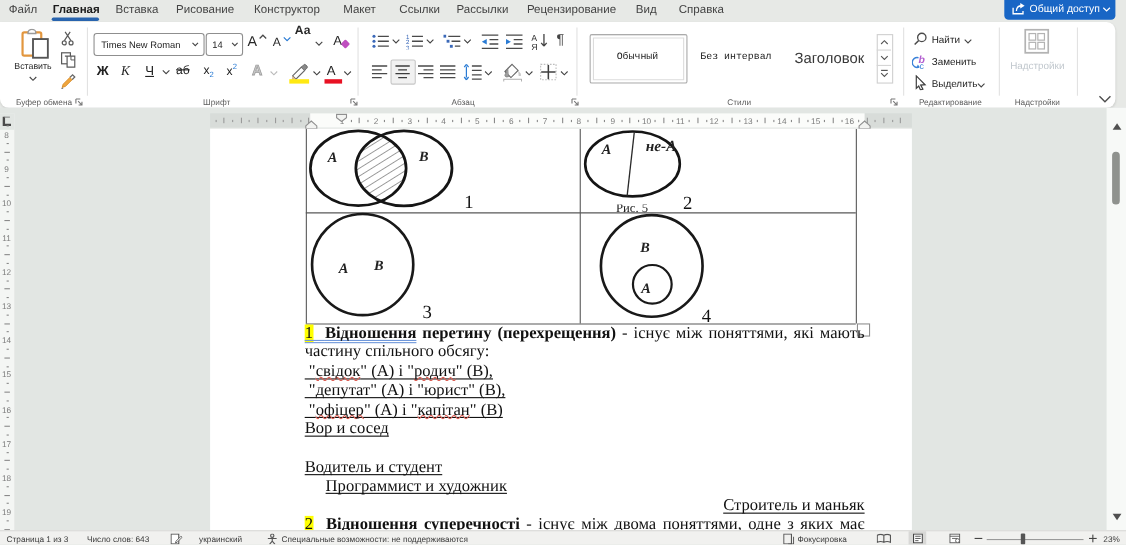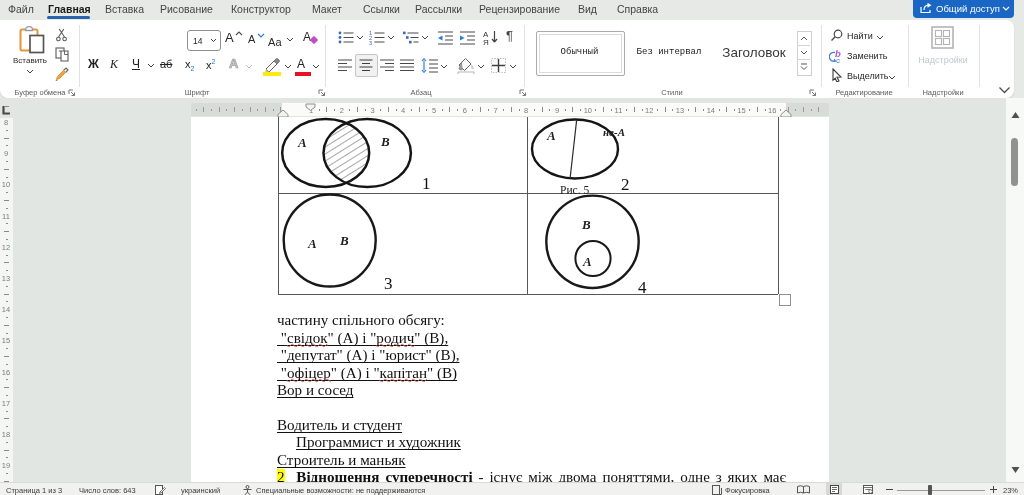--- a/index.html
+++ b/index.html
@@ -100,35 +100,41 @@
   <rect x="1" y="1" width="8" height="10" fill="#fff" stroke="#5a5a5a" stroke-width="1.1"></rect>
   <path d="M4 4 h9 v10 h-7 v-10" fill="#fff" stroke="#5a5a5a" stroke-width="1.1"></path>
   <path d="M9.5 4 v3.5 h3.5" fill="none" stroke="#5a5a5a" stroke-width="0.9"></path>
  </svg>
  <svg class="ic" style="left:54px;top:46px;" width="16" height="16">
   <path d="M9.5 4.5 L12 2 L14 4 L11.5 6.5" fill="#fdfdfd" stroke="#666" stroke-width="1.1"></path>
   <path d="M9.5 4.5 L11.5 6.5 L5.5 12.5 L2.5 13.5 L3.5 10.5 z" fill="#f0a53c" stroke="#d88f2e" stroke-width="0.9"></path>
   <path d="M2.5 13.5 L1.5 15 L3.8 14.6 z" fill="#6b6b6b"></path>
  </svg>
 
+ <div class="combo" style="left:85px;top:10px;width:99px;">
+      <span style="left:6px;">Times New Roman</span>
+  <svg style="position:absolute;right:4px;top:7px;" width="7" height="5">
+        <path d="M1 1 L3.5 3.5 L6 1" fill="none" stroke="#444" stroke-width="1"></path>
+      </svg>
+    </div>
  <div class="combo" style="left:187px;top:10px;width:32px;">
       <span style="left:5px;">14</span>
   <svg style="position:absolute;right:3px;top:7px;" width="7" height="5">
         <path d="M1 1 L3.5 3.5 L6 1" fill="none" stroke="#444" stroke-width="1"></path>
       </svg>
     </div>
  <div class="ic" style="left:225px;top:10px;font-size:13px;color:#282828;">А</div>
  <svg class="ic" style="left:235px;top:11px;" width="8" height="5">
       <path d="M1 4 L4 1 L7 4" fill="none" stroke="#4a4a4a" stroke-width="1.1"></path>
     </svg>
  <div class="ic" style="left:248px;top:13px;font-size:11px;color:#282828;">А</div>
  <svg class="ic" style="left:257px;top:13px;" width="8" height="5">
       <path d="M1 1 L4 4 L7 1" fill="none" stroke="#2a7bd4" stroke-width="1.1"></path>
     </svg>
- <div class="ic" style="left:268px;top:16px;font-size:11px;color:#282828;">Аа</div>
+ <div class="ic" style="left:268px;top:2px;font-size:11px;color:#282828;font-weight:bold;">Аа</div>
  <svg class="ic" style="left:286px;top:17px;" width="8" height="5">
       <path d="M1 1 L4 4 L7 1" fill="none" stroke="#444" stroke-width="1"></path>
     </svg>
  <div class="ic" style="left:303px;top:10px;font-size:12px;color:#282828;">А</div>
  <div class="ic" style="left:311px;top:17px;width:6px;height:6px;background:#bf4fbf;transform:rotate(45deg);border-radius:1px;"></div>
 
  <div class="ic" style="left:88px;top:37px;font-size:12px;font-weight:bold;color:#222;">Ж</div>
  <div class="ic" style="left:110px;top:37px;font-size:12px;font-style:italic;font-family:'Liberation Serif',serif;color:#222;">К</div>
  <div class="ic" style="left:132px;top:37px;font-size:12px;color:#222;text-decoration:underline;">Ч</div>
  <svg class="ic" style="left:147px;top:43px;" width="8" height="5">
@@ -482,39 +488,40 @@
    <circle cx="138.7" cy="123.5" r="46" fill="none" stroke="#191919" stroke-width="2.4"></circle>
 
    <circle cx="401.5" cy="124.8" r="46.2" fill="none" stroke="#191919" stroke-width="2.4"></circle>
    <circle cx="402" cy="141.5" r="17.6" fill="none" stroke="#191919" stroke-width="2"></circle>
 
    <rect x="588.5" y="177.5" width="11" height="11" fill="#fff" stroke="#8f8f8f" stroke-width="1"></rect>
   </svg>
   <div class="dlab" style="left:107px;top:18px;">A</div>
   <div class="dlab" style="left:190px;top:17px;">B</div>
   <div class="dlab" style="left:356px;top:11px;">A</div>
-  <div class="dlab" style="left:412px;top:9px;font-size:11px;">не-А</div>
+  <div class="dlab" style="left:396px;top:9px;font-size:14px;">не-А</div>
   <div class="dlab" style="left:117px;top:119px;">A</div>
   <div class="dlab" style="left:149px;top:116px;">B</div>
   <div class="dlab" style="left:391px;top:100px;">B</div>
   <div class="dlab" style="left:392px;top:137px;">A</div>
   <div class="dnum" style="left:231px;top:57px;">1</div>
   <div class="dnum" style="left:430px;top:58px;">2</div>
   <div class="dnum" style="left:193px;top:157px;">3</div>
   <div class="dnum" style="left:447px;top:161px;">4</div>
   <div style="position:absolute;left:369px;top:69px;width:40px;height:7.5px;overflow:hidden;font-family:'Liberation Serif',serif;font-size:11.5px;line-height:9px;color:#222;">Рис. 5</div>
 
+  <div class="dl ju" style="top:178px;"><span class="dbl"><span class="hl">1</span>&nbsp; <b>Відношення</b></span><b> перетину (перехрещення)</b> - існує між поняттями, які мають</div>
   <div class="dl" style="top:195.4px;">частину спільного обсягу:</div>
   <div class="dl un" style="top:212.8px;">&nbsp;"<span class="sqr">свідок</span>" (А) і "<span class="sqr">родич</span>" (В),</div>
   <div class="dl un" style="top:230.2px;">&nbsp;"депутат" (А) і "юрист" (В),</div>
   <div class="dl un" style="top:247.6px;">&nbsp;"<span class="sqr">офіцер</span>" (А) і "<span class="sqr">капітан</span>" (В)</div>
   <div class="dl un" style="top:265px;">Вор и сосед</div>
   <div class="dl un" style="top:299.8px;">Водитель и студент</div>
   <div class="dl un" style="top:317.2px;margin-left:19px;">Программист и художник</div>
-  <div class="dl un" style="top:334.6px;">Строитель и маньяк</div>
+  <div class="dl un" style="top:334.6px;text-align:right;">Строитель и маньяк</div>
   <div class="dl ju" style="top:352px;"><span class="hl">2</span>&nbsp; <b>Відношення суперечності</b> - існує між двома поняттями, одне з яких має</div>
  </div>
  <div id="scroll">
       <div id="thumb"></div>
       <svg style="position:absolute;left:5px;top:13px;" width="9" height="8">
         <path d="M4.5 1 L8.5 7 H0.5 z" fill="#505050"></path>
       </svg>
       <svg style="position:absolute;left:5px;top:368px;" width="9" height="8">
         <path d="M4.5 7 L8.5 1 H0.5 z" fill="#505050"></path>
       </svg>

